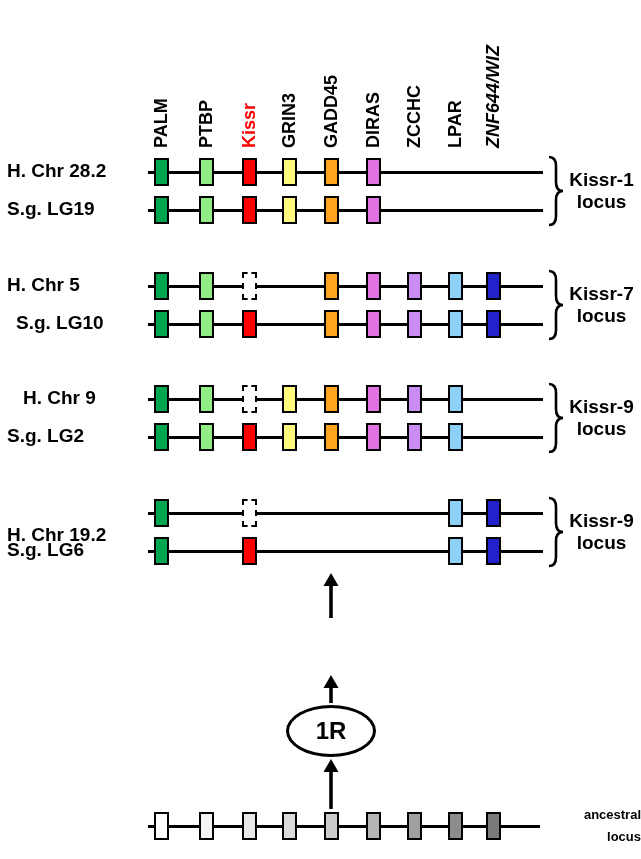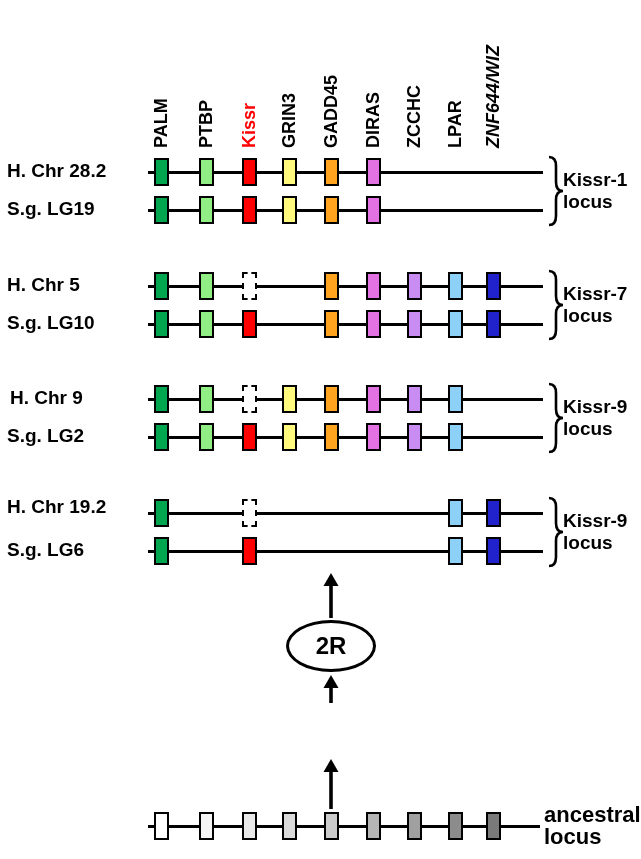--- a/index.html
+++ b/index.html
@@ -10,28 +10,28 @@
   }
   .colhead {
     position:absolute; transform:rotate(-90deg); transform-origin:left bottom;
     font-weight:bold; font-size:18px; line-height:18px; white-space:nowrap;
   }
   .colhead.italic { font-style:italic; }
   .chrom-line { position:absolute; height:3px; background:#000; }
   .chrom-label { position:absolute; font-weight:bold; font-size:19px; line-height:22px; white-space:nowrap; }
   .gene-box { position:absolute; width:15px; height:28px; border:2px solid #000; background:#fff; }
   .gene-box.dashed { border-style:dashed; background:#fff; }
-  .locus-label { position:absolute; width:77px; text-align:left; font-weight:bold; font-size:19px; line-height:22px; }
+  .locus-label { position:absolute; width:77px; text-align:center; font-weight:bold; font-size:19px; line-height:22px; }
   .wgd {
     position:absolute; width:90px; height:52px; border:3px solid #000; border-radius:50%;
     background:#fff; display:flex; align-items:center; justify-content:center;
     font-weight:bold; font-size:24px;
   }
   #overlay { position:absolute; left:0; top:0; width:641px; height:859px; pointer-events:none; }
-  .anc-label { position:absolute; left:544px; top:804px; width:97px; text-align:left; font-weight:bold; font-size:22px; line-height:22px; }
+  .anc-label { position:absolute; left:544px; top:804px; width:97px; text-align:right; font-weight:bold; font-size:13px; line-height:22px; }
 </style>
 </head>
 <body>
 
 <div id="canvas">
   <div id="headers">
       <div class="colhead" style="left: 170px; top: 130px;">PALM</div>
       <div class="colhead" style="left: 215px; top: 130px;">PTBP</div>
       <div class="colhead" style="left: 258px; top: 130px; color: rgb(255, 0, 0);">Kissr</div>
       <div class="colhead" style="left: 298px; top: 130px;">GRIN3</div>
@@ -62,51 +62,51 @@
       <div class="chrom-label" style="left: 7px; top: 274px;">H. Chr 5</div>
       <div class="gene-box" style="left: 153.5px; top: 272px; background: rgb(0, 166, 79);"></div>
       <div class="gene-box" style="left: 198.5px; top: 272px; background: rgb(144, 238, 132);"></div>
       <div class="gene-box dashed" style="left: 241.5px; top: 272px;"></div>
       <div class="gene-box" style="left: 323.5px; top: 272px; background: rgb(255, 164, 30);"></div>
       <div class="gene-box" style="left: 365.5px; top: 272px; background: rgb(226, 114, 226);"></div>
       <div class="gene-box" style="left: 406.5px; top: 272px; background: rgb(200, 140, 242);"></div>
       <div class="gene-box" style="left: 447.5px; top: 272px; background: rgb(142, 209, 248);"></div>
       <div class="gene-box" style="left: 485.5px; top: 272px; background: rgb(34, 34, 204);"></div>
       <div class="chrom-line" style="left: 148px; top: 322.5px; width: 395px;"></div>
-      <div class="chrom-label" style="left: 7px; top: 312px;">S.g. LG10</div>
+      <div class="chrom-label" style="left: 16px; top: 312px;">S.g. LG10</div>
       <div class="gene-box" style="left: 153.5px; top: 310px; background: rgb(0, 166, 79);"></div>
       <div class="gene-box" style="left: 198.5px; top: 310px; background: rgb(144, 238, 132);"></div>
       <div class="gene-box" style="left: 241.5px; top: 310px; background: rgb(255, 0, 0);"></div>
       <div class="gene-box" style="left: 323.5px; top: 310px; background: rgb(255, 164, 30);"></div>
       <div class="gene-box" style="left: 365.5px; top: 310px; background: rgb(226, 114, 226);"></div>
       <div class="gene-box" style="left: 406.5px; top: 310px; background: rgb(200, 140, 242);"></div>
       <div class="gene-box" style="left: 447.5px; top: 310px; background: rgb(142, 209, 248);"></div>
       <div class="gene-box" style="left: 485.5px; top: 310px; background: rgb(34, 34, 204);"></div>
       <div class="chrom-line" style="left: 148px; top: 397.5px; width: 395px;"></div>
-      <div class="chrom-label" style="left: 10px; top: 387px;">H. Chr 9</div>
+      <div class="chrom-label" style="left: 23px; top: 387px;">H. Chr 9</div>
       <div class="gene-box" style="left: 153.5px; top: 385px; background: rgb(0, 166, 79);"></div>
       <div class="gene-box" style="left: 198.5px; top: 385px; background: rgb(144, 238, 132);"></div>
       <div class="gene-box dashed" style="left: 241.5px; top: 385px;"></div>
       <div class="gene-box" style="left: 281.5px; top: 385px; background: rgb(255, 249, 125);"></div>
       <div class="gene-box" style="left: 323.5px; top: 385px; background: rgb(255, 164, 30);"></div>
       <div class="gene-box" style="left: 365.5px; top: 385px; background: rgb(226, 114, 226);"></div>
       <div class="gene-box" style="left: 406.5px; top: 385px; background: rgb(200, 140, 242);"></div>
       <div class="gene-box" style="left: 447.5px; top: 385px; background: rgb(142, 209, 248);"></div>
       <div class="chrom-line" style="left: 148px; top: 435.5px; width: 395px;"></div>
       <div class="chrom-label" style="left: 7px; top: 425px;">S.g. LG2</div>
       <div class="gene-box" style="left: 153.5px; top: 423px; background: rgb(0, 166, 79);"></div>
       <div class="gene-box" style="left: 198.5px; top: 423px; background: rgb(144, 238, 132);"></div>
       <div class="gene-box" style="left: 241.5px; top: 423px; background: rgb(255, 0, 0);"></div>
       <div class="gene-box" style="left: 281.5px; top: 423px; background: rgb(255, 249, 125);"></div>
       <div class="gene-box" style="left: 323.5px; top: 423px; background: rgb(255, 164, 30);"></div>
       <div class="gene-box" style="left: 365.5px; top: 423px; background: rgb(226, 114, 226);"></div>
       <div class="gene-box" style="left: 406.5px; top: 423px; background: rgb(200, 140, 242);"></div>
       <div class="gene-box" style="left: 447.5px; top: 423px; background: rgb(142, 209, 248);"></div>
       <div class="chrom-line" style="left: 148px; top: 511.5px; width: 395px;"></div>
-      <div class="chrom-label" style="left: 7px; top: 496px;">H. Chr 19.2</div>
+      <div class="chrom-label" style="left: 7px; top: 524px;">H. Chr 19.2</div>
       <div class="gene-box" style="left: 153.5px; top: 499px; background: rgb(0, 166, 79);"></div>
       <div class="gene-box dashed" style="left: 241.5px; top: 499px;"></div>
       <div class="gene-box" style="left: 447.5px; top: 499px; background: rgb(142, 209, 248);"></div>
       <div class="gene-box" style="left: 485.5px; top: 499px; background: rgb(34, 34, 204);"></div>
       <div class="chrom-line" style="left: 148px; top: 549.5px; width: 395px;"></div>
       <div class="chrom-label" style="left: 7px; top: 539px;">S.g. LG6</div>
       <div class="gene-box" style="left: 153.5px; top: 537px; background: rgb(0, 166, 79);"></div>
       <div class="gene-box" style="left: 241.5px; top: 537px; background: rgb(255, 0, 0);"></div>
       <div class="gene-box" style="left: 447.5px; top: 537px; background: rgb(142, 209, 248);"></div>
       <div class="gene-box" style="left: 485.5px; top: 537px; background: rgb(34, 34, 204);"></div>
@@ -147,21 +147,21 @@
       <div class="locus-label" style="left: 563px; top: 396px;">
         <div>Kissr-9</div>
         <div>locus</div>
       </div>
       <div class="locus-label" style="left: 563px; top: 510px;">
         <div>Kissr-9</div>
         <div>locus</div>
       </div>
     </div>
 
-  <div class="wgd" id="wgd-2r" style="left:286px; top:620px;">
-    <span>2R</span>
+  <div class="wgd" id="wgd-1r" style="left:286px; top:705px;">
+    <span>1R</span>
   </div>
 
   <div class="anc-label">
     <div>ancestral</div>
     <div>locus</div>
   </div>
 </div>
 
 </body></html>

